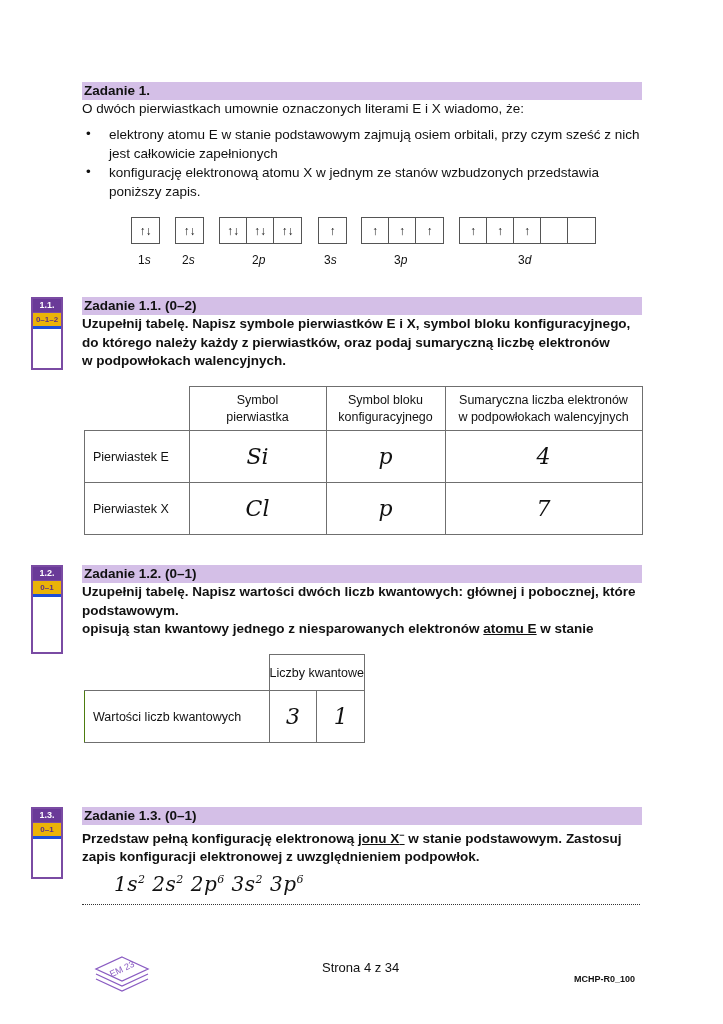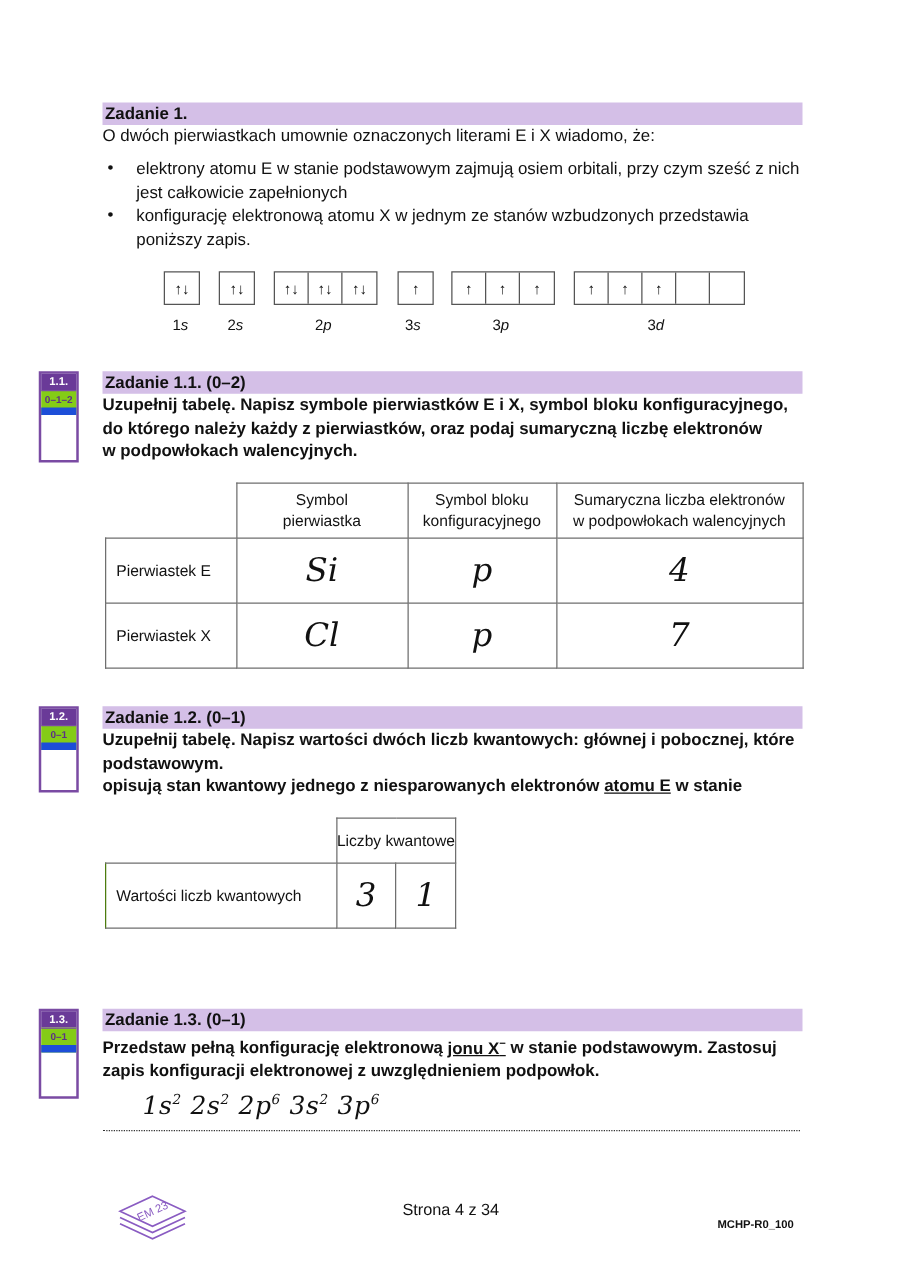--- a/index.html
+++ b/index.html
@@ -7,33 +7,33 @@
          font-family: "Liberation Sans", sans-serif; color: #111; }
   .abs { position: absolute; }
   .bar { position: absolute; left: 82px; width: 560px; height: 18px; background: #d4bfe7; }
   .bar span { position: absolute; left: 2px; top: 1px; font-weight: bold; font-size: 13.5px; }
   .txt { font-size: 13.5px; line-height: 18.5px; }
   .bold { font-weight: bold; }
   .bullet { position: absolute; font-size: 13.5px; }
   
   .side { position: absolute; left: 31px; width: 32px; border: 2px solid #7a4ba3; box-sizing: border-box; background: #fff; }
   .side .num { background: #6a3a98; color: #fff; font-weight: bold; font-size: 9px; text-align: center; height: 13px; line-height: 13px; }
-  .side .pts { background: #84cc16; color: #5b2f86; font-size: 8px; font-weight: bold; text-align: center; height: 13px; line-height: 13px; border-top: 1px solid #7a4ba3; border-bottom: 6px solid #1d4ed8; }
+  .side .pts { background: #eab308; color: #5b2f86; font-size: 8px; font-weight: bold; text-align: center; height: 13px; line-height: 13px; border-top: 1px solid #7a4ba3; border-bottom: 3px solid #1d4ed8; }
   
   .orb { position: absolute; top: 217px; height: 27px; border: 1px solid #555; box-sizing: border-box; display: flex; }
   .orb .cell { width: 27px; height: 25px; border-right: 1px solid #555; box-sizing: border-box; display: flex; align-items: center; justify-content: center; font-size: 12px; }
   .orb .cell:last-child { border-right: none; }
   .olabel { position: absolute; top: 253px; font-size: 12px; font-style: italic; }
   .olabel .n { font-style: normal; }
   
   table { border-collapse: collapse; position: absolute; }
   td { border: 1px solid #6f6f6f; font-size: 12.5px; text-align: center; padding: 0; }
   td.blank { border: none; }
   td.rowh { text-align: left; padding-left: 8px; }
-  .hw { font-family: "DejaVu Serif", serif; font-style: italic; font-size: 26px; color: #111; }
+  .hw { font-family: "DejaVu Serif", serif; font-style: italic; font-size: 22px; color: #111; }
   .dots { position: absolute; left: 82px; width: 558px; top: 904px; border-top: 1.5px dotted #333; }
   .footer-page { position: absolute; left: 322px; top: 960px; font-size: 13px; }
   .footer-code { position: absolute; left: 574px; top: 974px; font-size: 9px; font-weight: bold; }
   u { text-decoration: underline; }
 </style>
 </head>
 <body>
 
 <div class="bar" style="top:82px;">
   <span>Zadanie 1.</span>
@@ -126,21 +126,21 @@
   </tr>
   <tr style="height:52px;">
     <td class="rowh">Pierwiastek X</td>
     <td class="hw">Cl</td>
     <td class="hw">p</td>
     <td class="hw">7</td>
   </tr>
 </tbody>
   </table>
 
-<div class="side" style="top:565px; height:69px;">
+<div class="side" style="top:565px; height:89px;">
   <div class="num">1.2.</div>
   <div class="pts">0–1</div>
   <div></div>
 </div>
 <div class="bar" style="top:565px;">
   <span>Zadanie 1.2. (0–1)</span>
 </div>
 <div class="abs txt bold" style="left:82px; top:583px;">
   <div>Uzupełnij tabelę. Napisz wartości dwóch liczb kwantowych: głównej i pobocznej, które</div>
   <div>podstawowym.</div>

